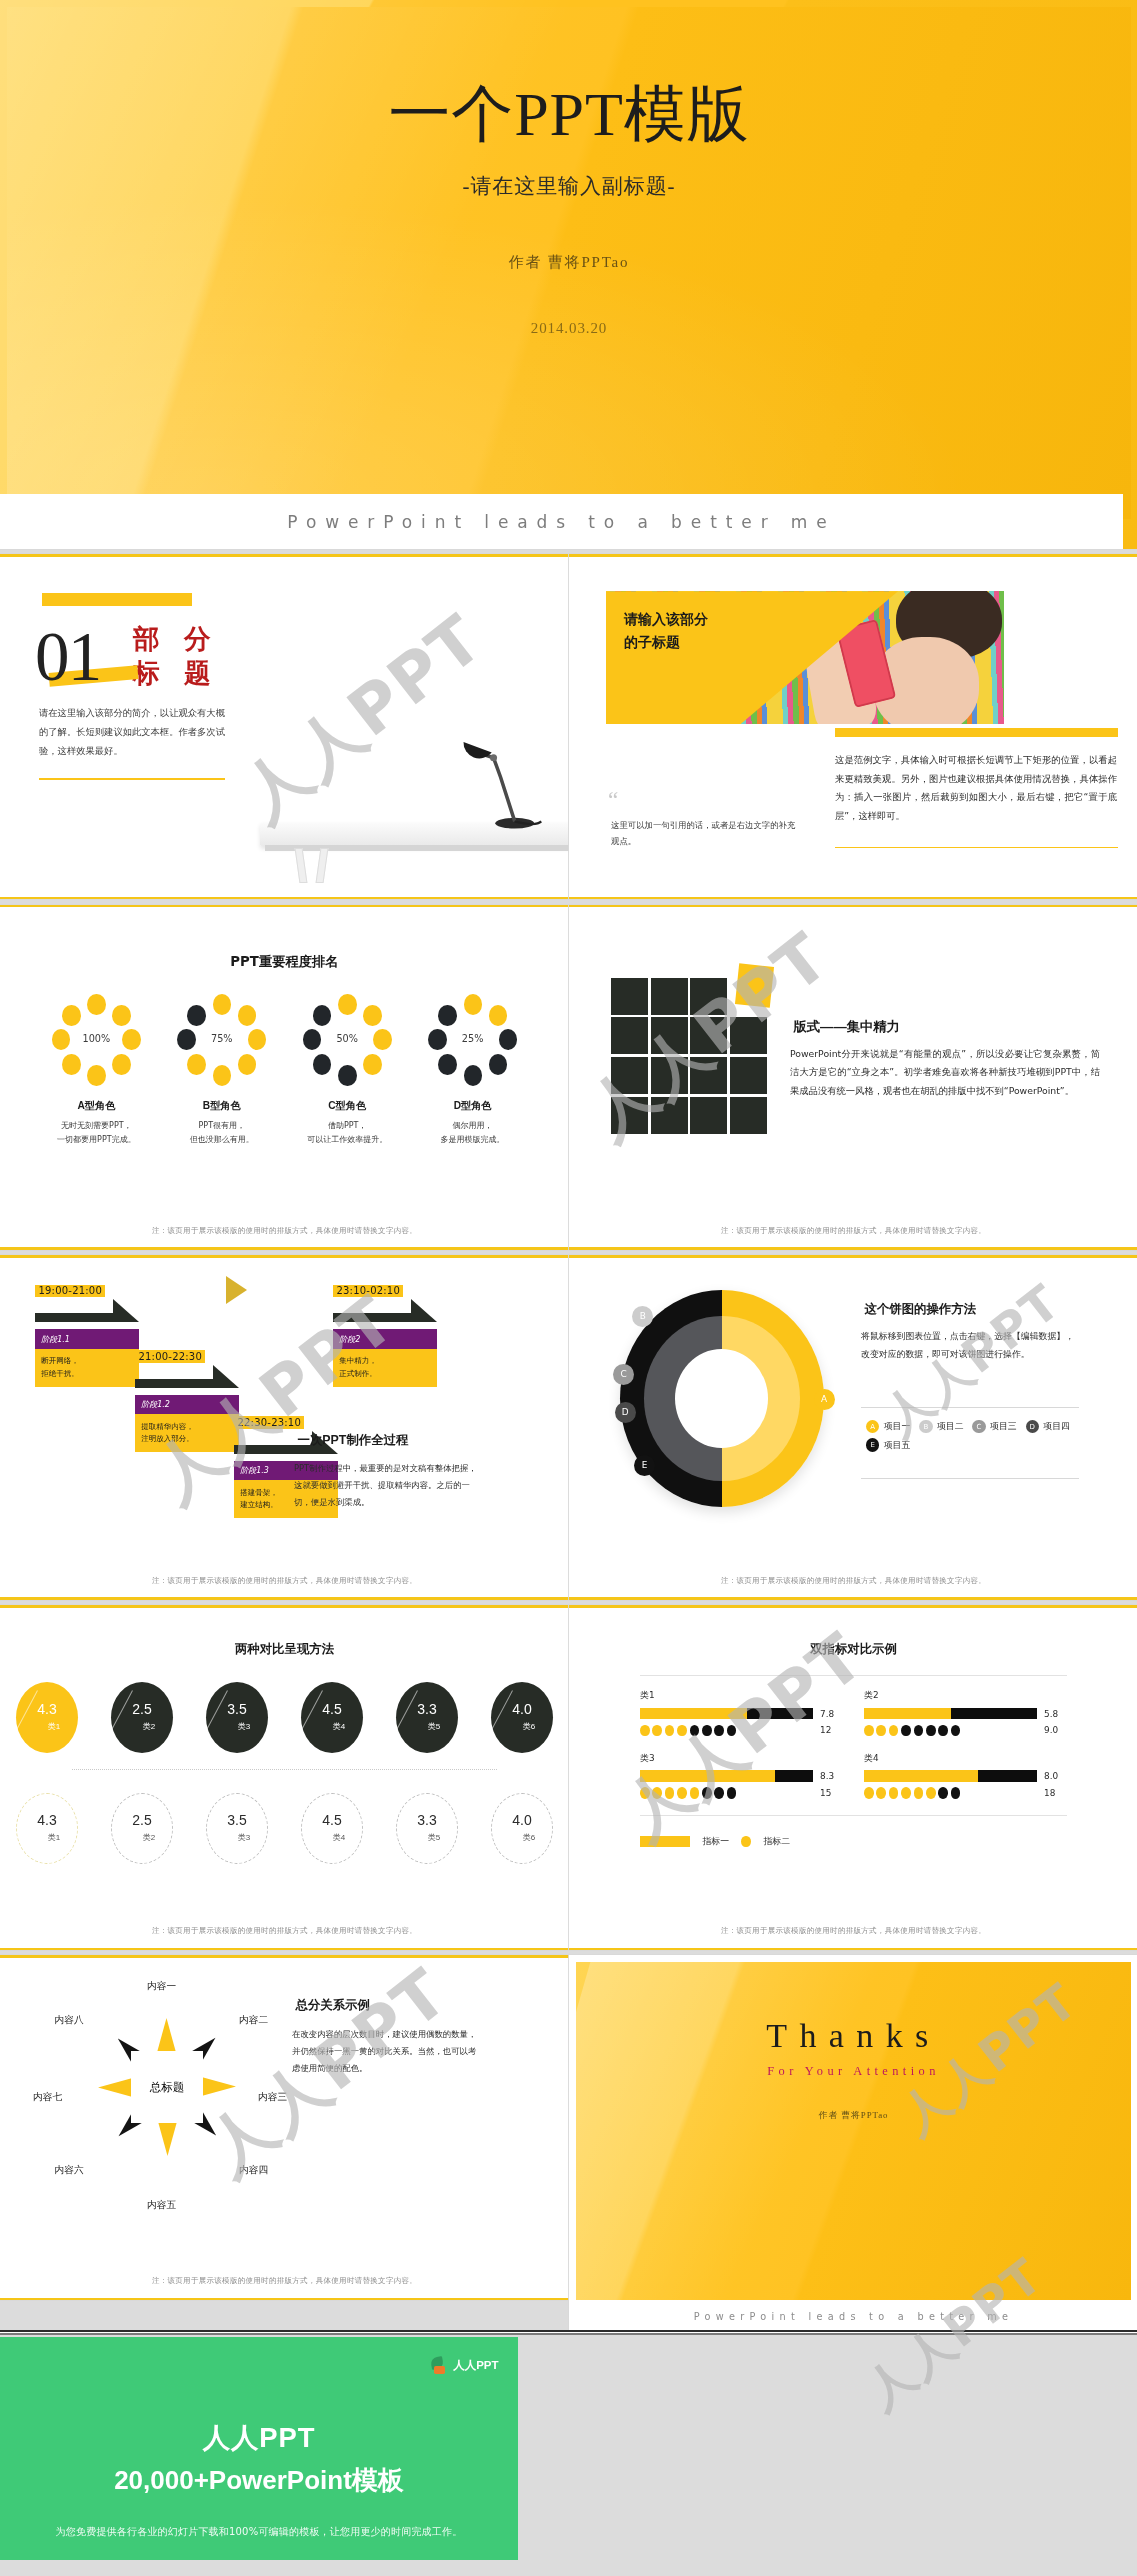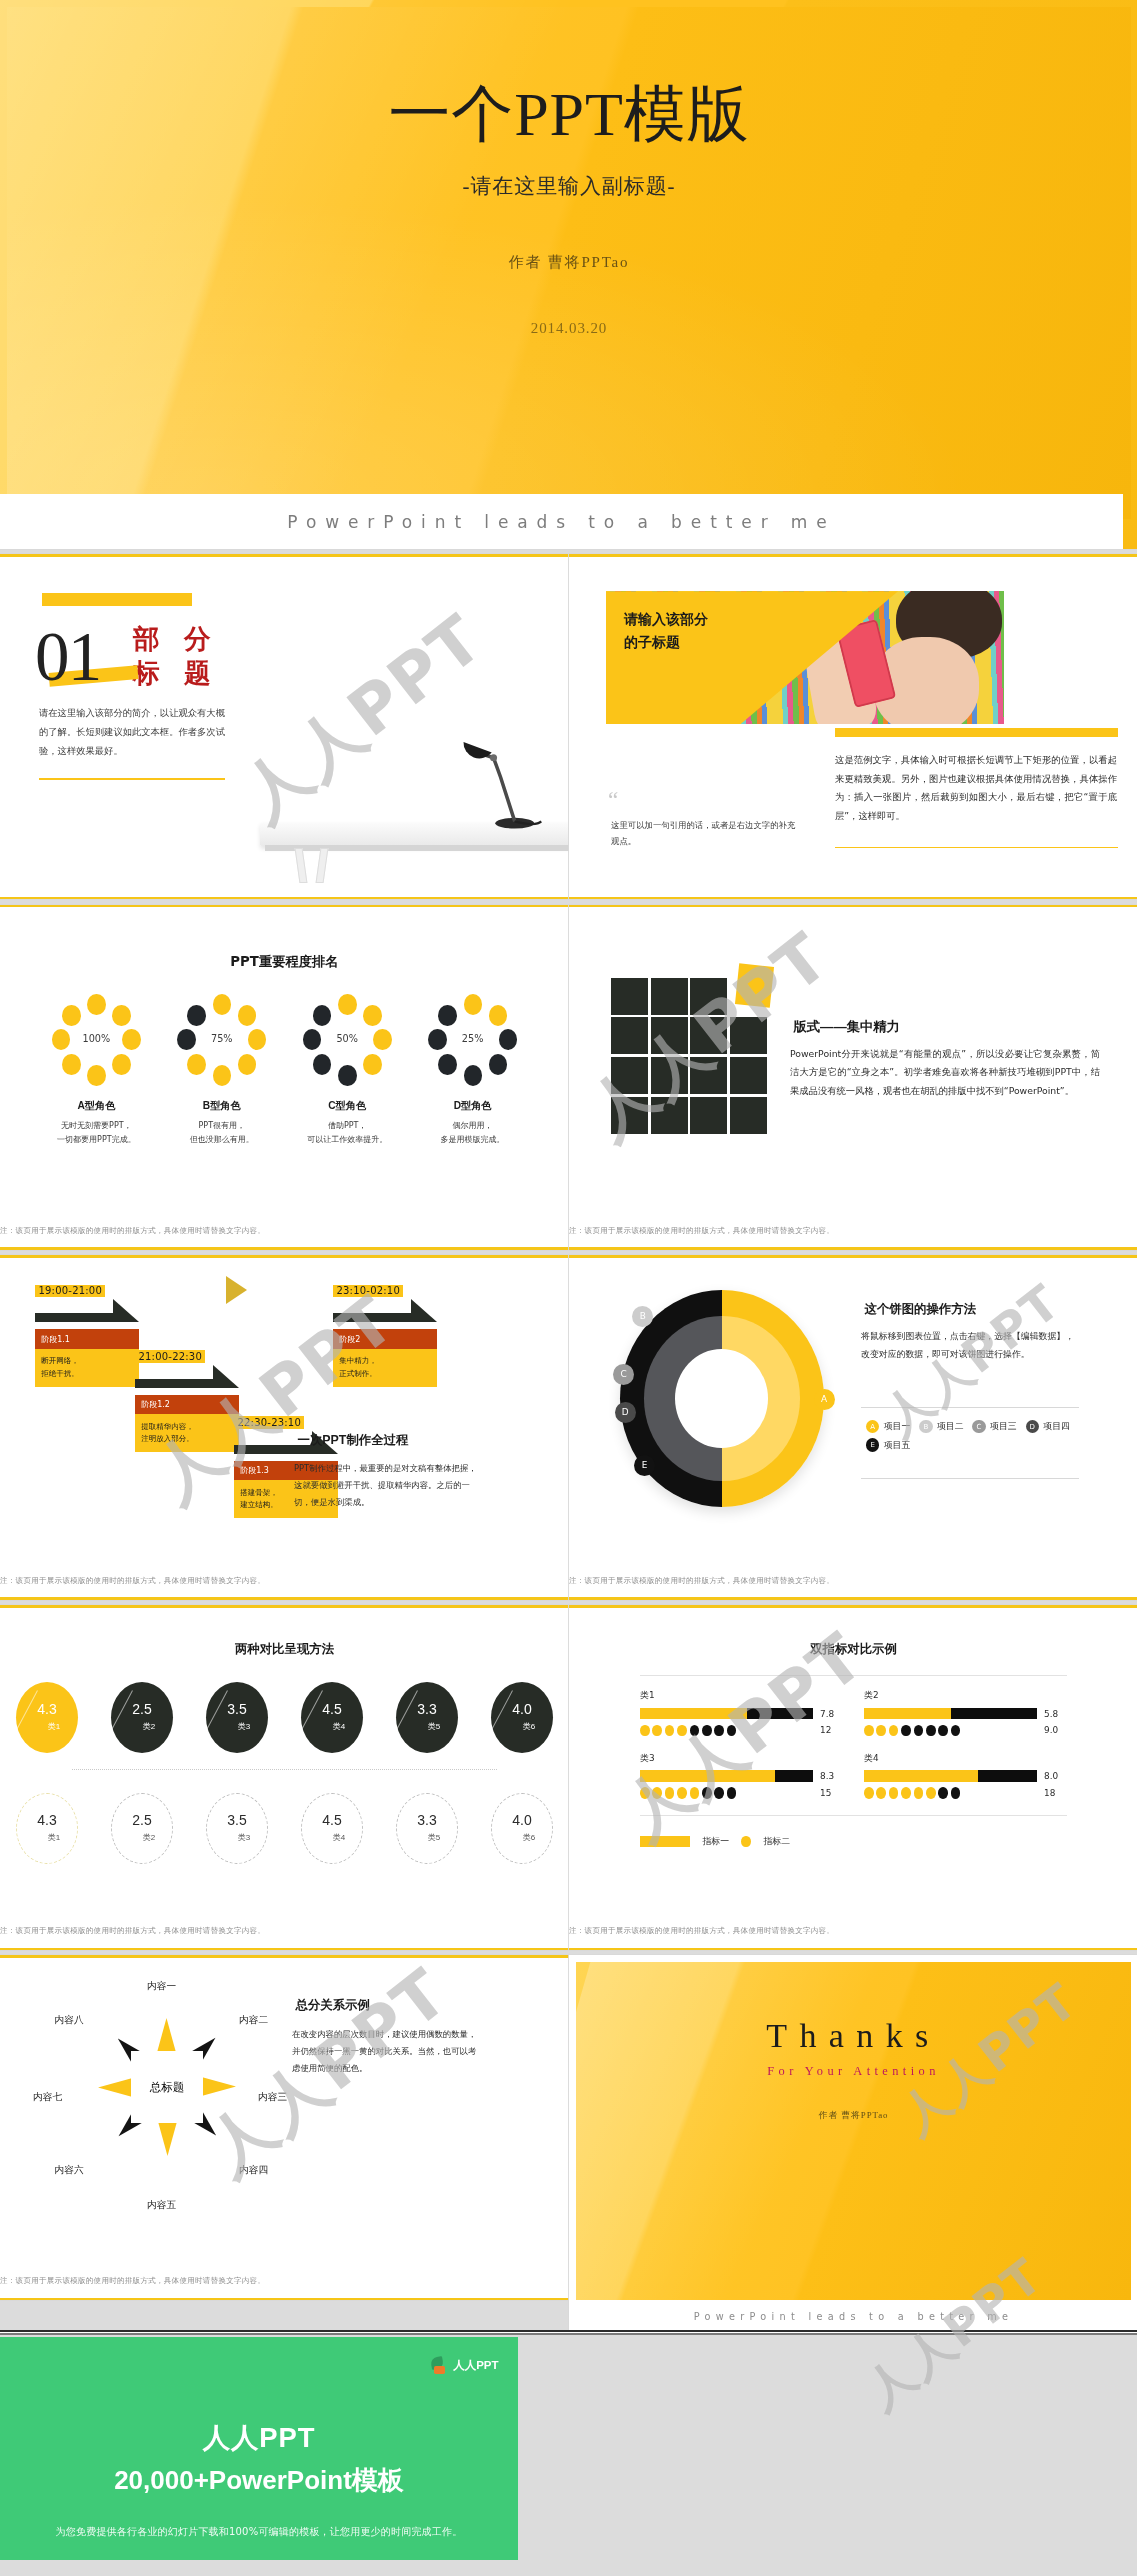--- a/index.html
+++ b/index.html
@@ -72,21 +72,21 @@
     font-family: "Liberation Serif","DejaVu Serif",serif; letter-spacing:0.9px;
   }
   .tagline {
     height: 55px; width:1138px; background:#fff; color:#7d7d7d;
     font-size:17px; letter-spacing:8.9px; display:flex; align-items:center;
     justify-content:center; font-family:"DejaVu Sans",sans-serif;
   }
 
   
   .note {
-    position:absolute; left:0; right:0; bottom:14px; text-align:left;
+    position:absolute; left:0; right:0; bottom:14px; text-align:center;
     font-size:7.5px; color:#8d8d8d; letter-spacing:0.3px;
     font-family:Liberation Sans, sans-serif;
     margin-top:24px;
   }
   .hl {
     display:inline-block; position:relative; font-weight:700; color:#1b1b1b;
     padding:0 3.5px 0.9px 3.5px;
   }
   .hl::before{
     content:""; position:absolute; left:0; right:0; bottom:0.9px; height:52%;
@@ -191,22 +191,22 @@
   
   .s5 { height:345px; padding:16px; }
   .s5 .stage{ position:absolute; width:104px; }
   .s5 .tlabel{ display:inline-block; background:#fbc418; color:#1b1b1b;
     font-size:10px; padding:0.9px 3.5px; font-family:"DejaVu Sans",sans-serif; letter-spacing:0.2px;}
   .s5 .flag{ position:relative; width:104px; height:23px; margin-top:1.8px;}
   .s5 .flag .blk{ position:absolute; left:0; top:14px; width:89px; height:8.9px; background:#272c26;}
   .s5 .flag .tri{ position:absolute; left:78px; top:0; width:0; height:0;
       border-left:26.6px solid #272c26; border-top:23px solid transparent;}
   .s5 .card{ width:104px; margin-top:7px; }
-  .s5 .ch{ background:#c2410c; color:#fff; font-size:8px; padding:4.4px 6.2px;
-    font-family:"DejaVu Sans",sans-serif;}
+  .s5 .ch{ background:#701a75; color:#fff; font-size:8px; padding:4.4px 6.2px;
+    font-family:"DejaVu Sans",sans-serif;font-style:italic;}
   .s5 .cb{ background:#fbc418; color:#1b1b1b; font-size:7.5px; padding:6.2px;
     line-height:1.7; font-family:"DejaVu Sans",sans-serif;}
   .s5 .chev{ position:absolute; left:226px; top:21px; width:0;height:0;
     border-left:21px solid #d8b22e; border-top:14px solid transparent; border-bottom:14px solid transparent;}
   .s5 .rtitle{ position:absolute; left:294px; top:177px; font-size:12.4px;}
   .s5 .rtext{ position:absolute; left:294px; top:205px; width:188px; font-size:8.4px;
     line-height:2.0; color:#2b2b2b; font-family:"DejaVu Sans",sans-serif;}
 
   
   .s6{ height:345px; padding:16px;}

